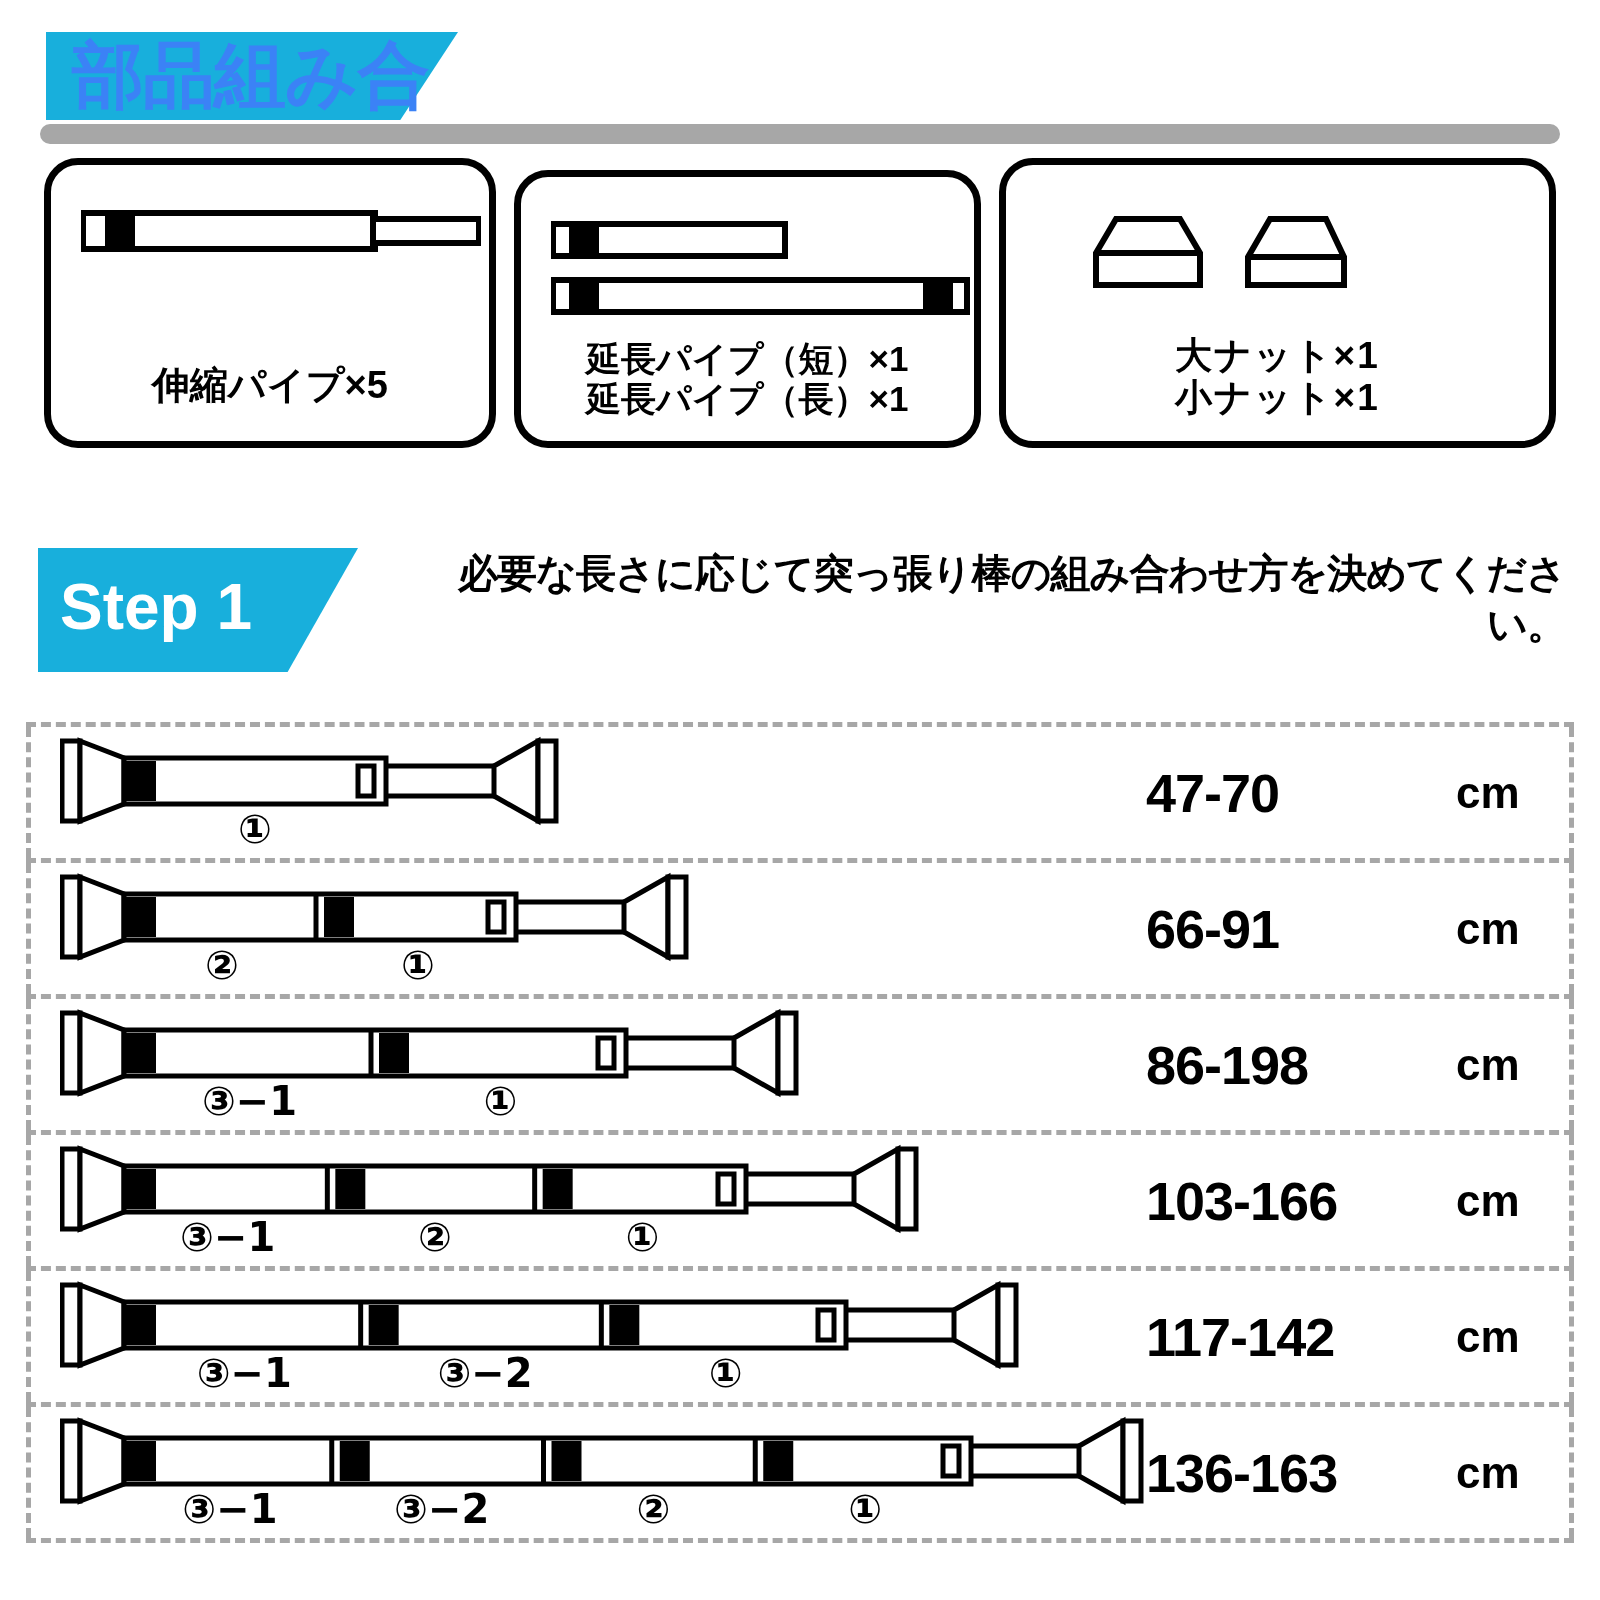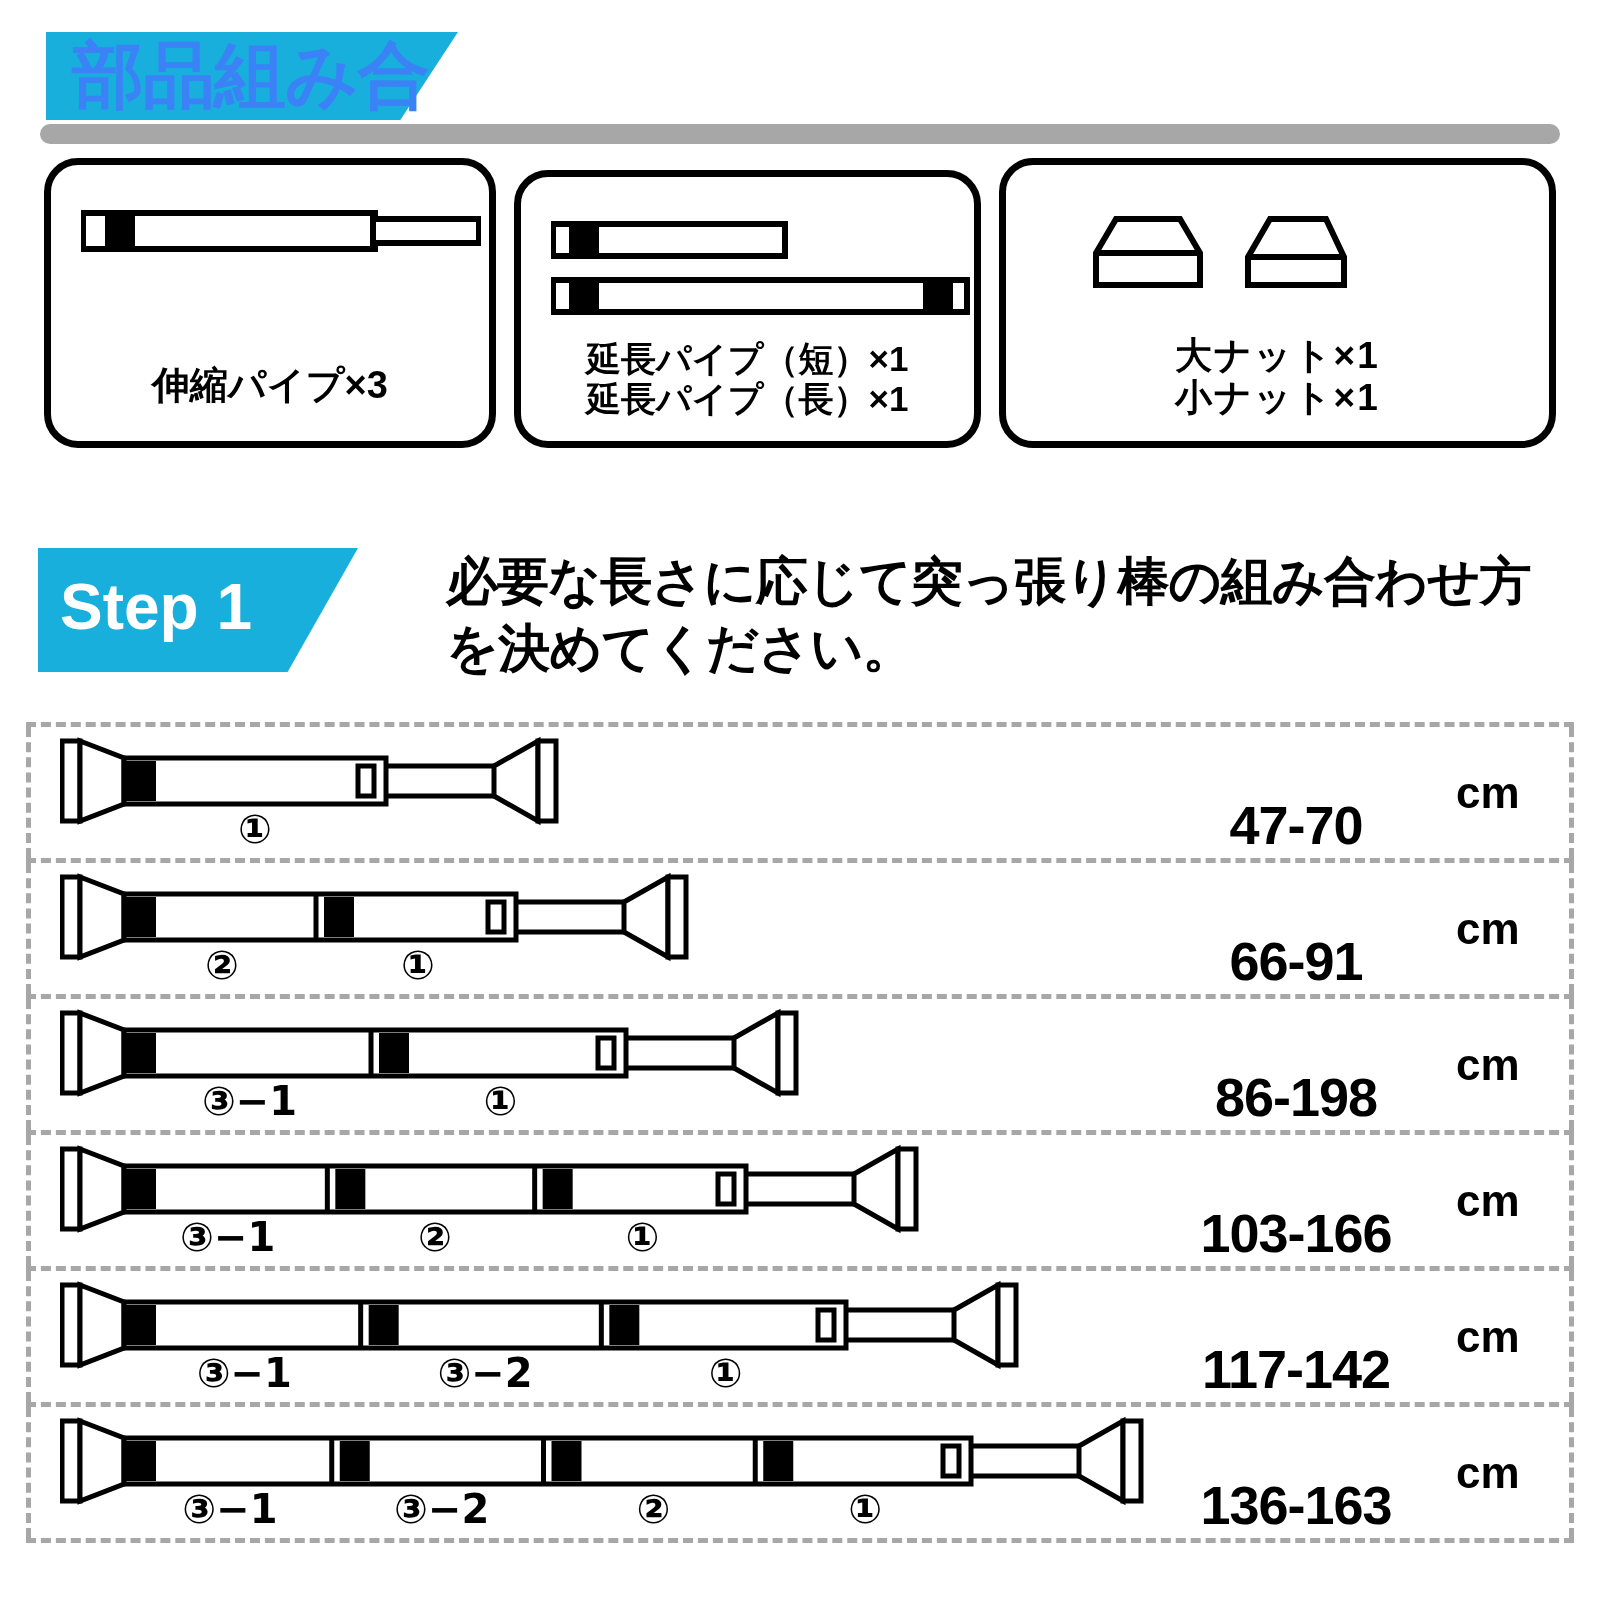--- a/index.html
+++ b/index.html
@@ -138,24 +138,25 @@
     font-weight: bold;
     line-height: 1;
     white-space: nowrap;
   }
 
   #step-instruction {
     position: absolute;
     left: 446px;
     top: 548px;
     width: 1120px;
-    font-size: 52px;
+    font-size: 40px;
     font-weight: bold;
     line-height: 1.28;
     letter-spacing: -1px;
+    text-align: right;
   }
 
   
   #config-table {
     position: absolute;
     left: 26px;
     top: 722px;
     width: 1548px;
   }
   .config-row {
@@ -188,25 +189,23 @@
     position: absolute;
     left: 34px;
     top: 8px;
   }
   .len-cell {
     position: absolute;
     left: 1120px;
     top: 50%;
     transform: translateY(-50%);
     width: 300px;
-    text-align: center;
     font-size: 54px;
     font-weight: bold;
     letter-spacing: -1px;
-    margin-top: 32px;
   }
   .unit-cell {
     position: absolute;
     left: 1430px;
     top: 50%;
     transform: translateY(-50%);
     font-size: 44px;
     font-weight: bold;
   }
   svg { display: block; }
@@ -224,21 +223,21 @@
 
   <div class="part-box box-1">
     <div class="part-art">
       <svg width="400" height="48" viewBox="0 0 400 48">
         <rect x="2" y="6" width="292" height="36" fill="#fff" stroke="#000" stroke-width="6"></rect>
         <rect x="24" y="9" width="30" height="30" fill="#000"></rect>
         <rect x="292" y="12" width="106" height="24" fill="#fff" stroke="#000" stroke-width="6"></rect>
       </svg>
     </div>
     <div class="part-caption">
-      <span class="cap-line">伸縮パイプ×3</span>
+      <span class="cap-line">伸縮パイプ×5</span>
     </div>
   </div>
 
   <div class="part-box box-2">
     <div class="part-art">
       <svg width="420" height="42" viewBox="0 0 420 42">
         <rect x="2" y="5" width="232" height="32" fill="#fff" stroke="#000" stroke-width="6"></rect>
         <rect x="18" y="8" width="30" height="26" fill="#000"></rect>
       </svg>
       <svg width="420" height="42" viewBox="0 0 420 42">

